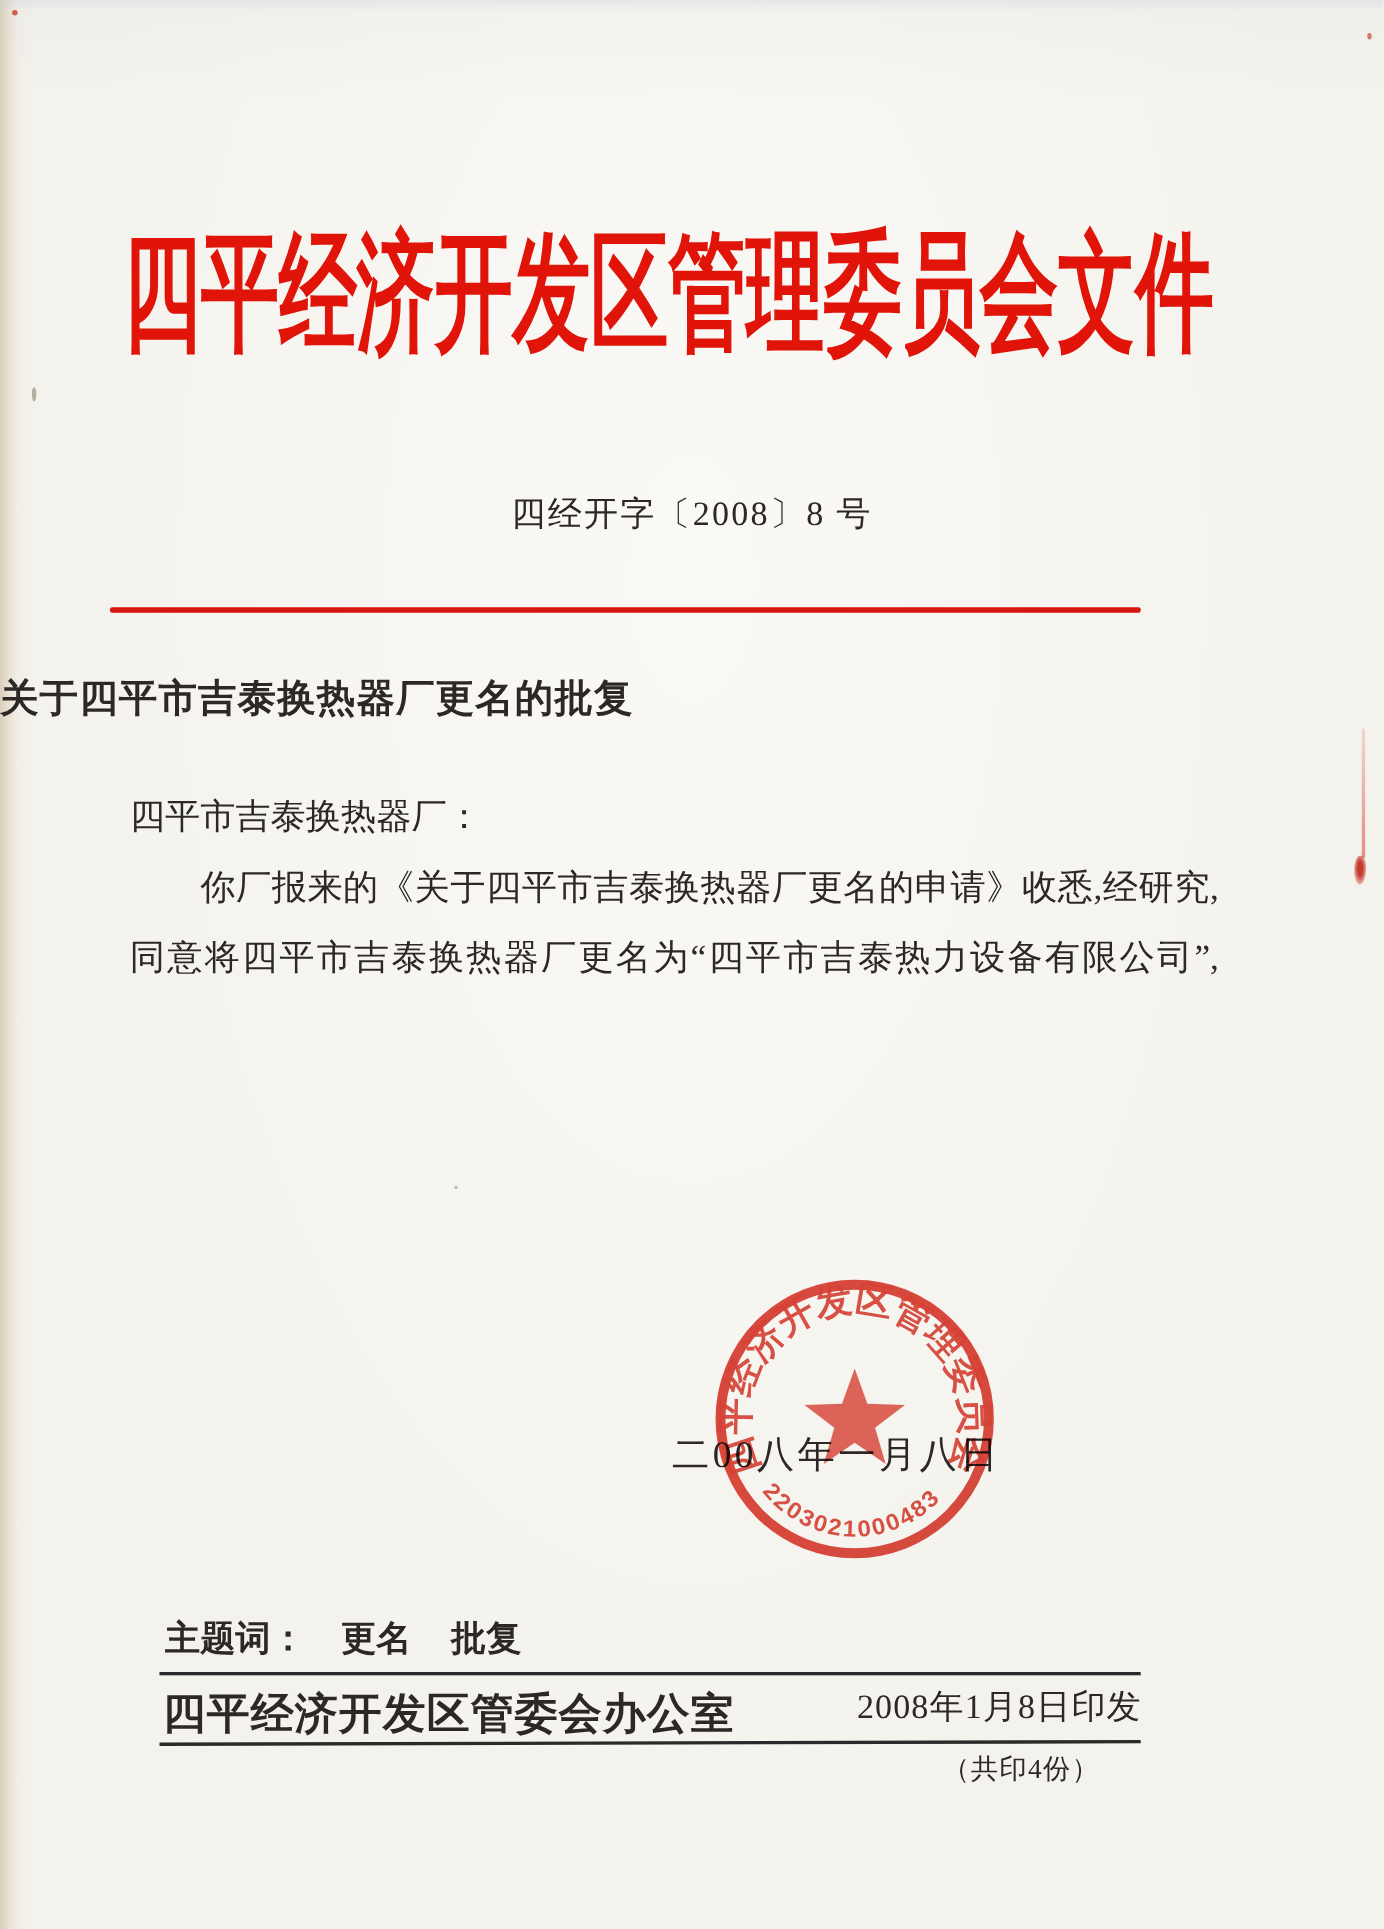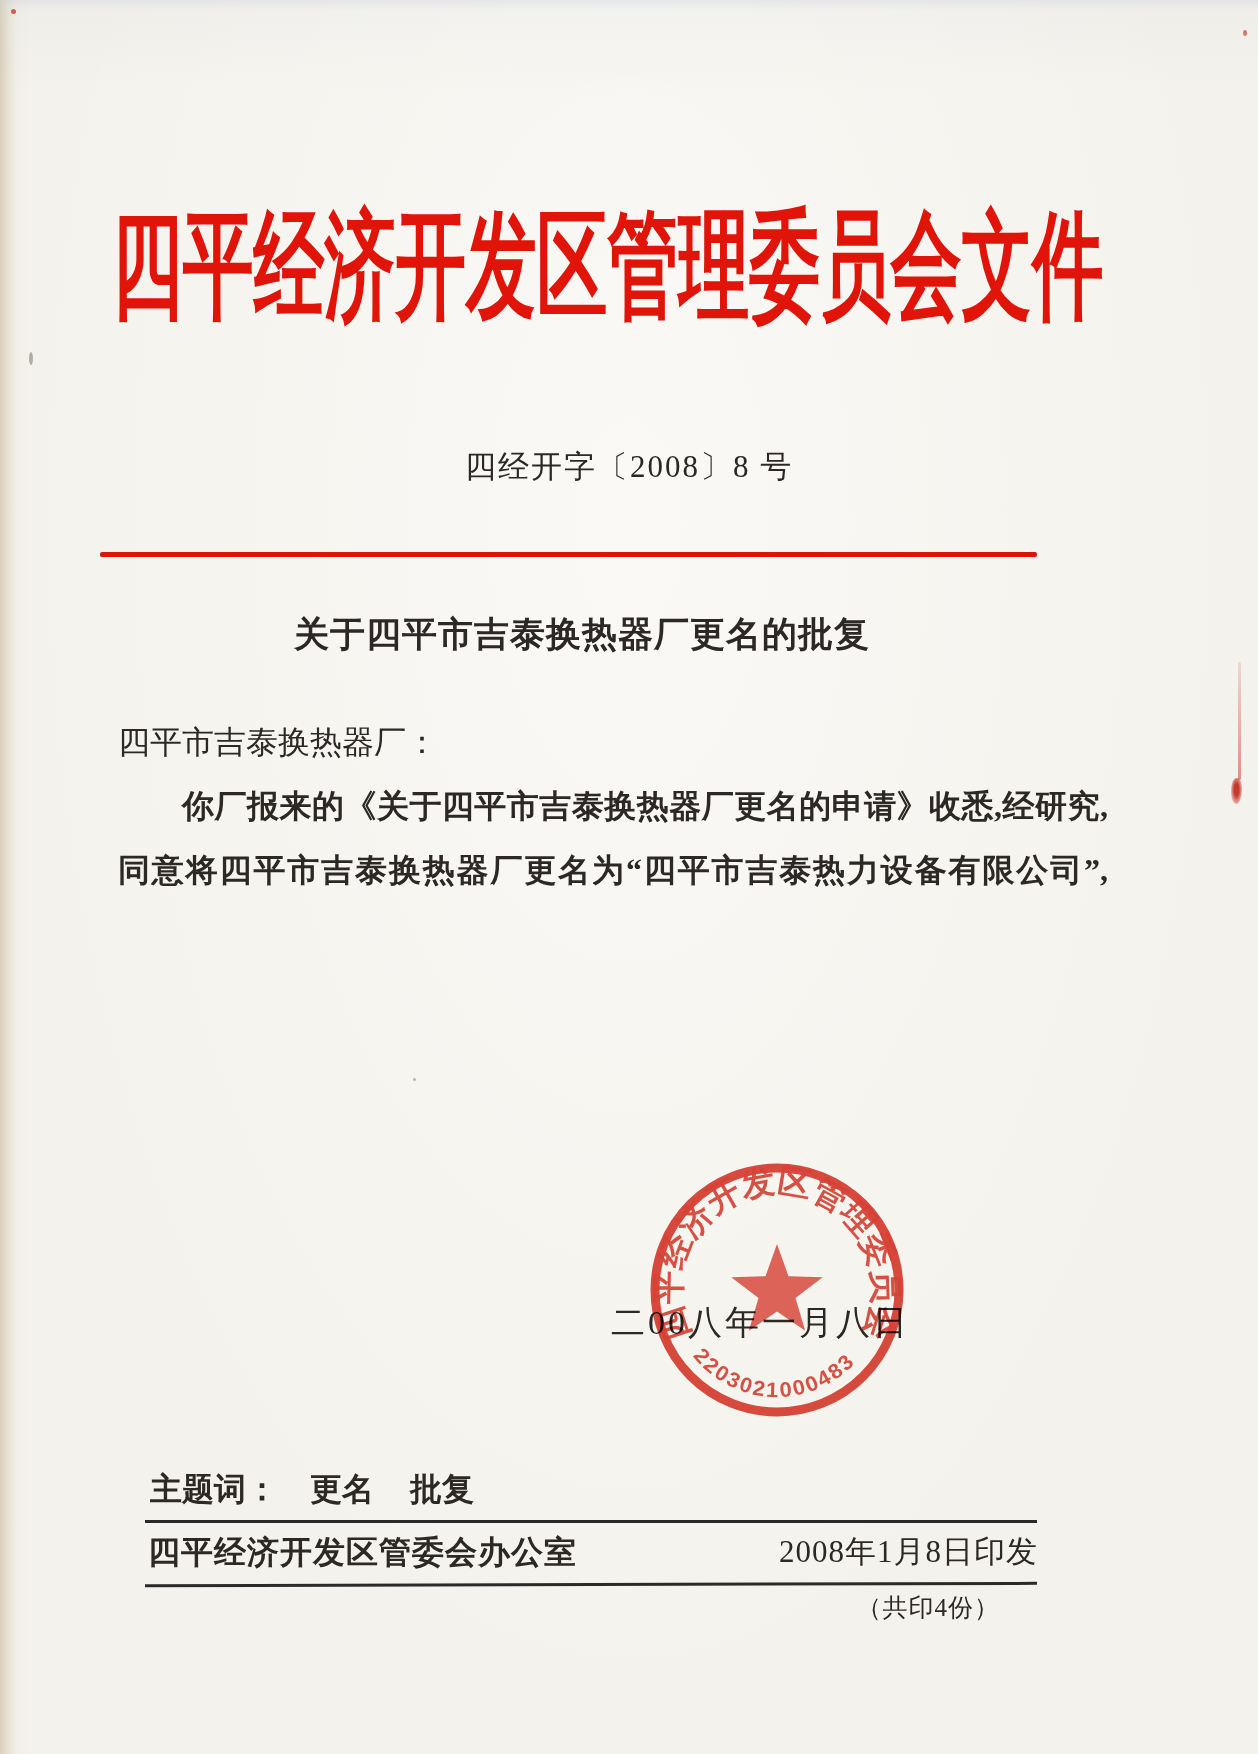--- a/index.html
+++ b/index.html
@@ -31,30 +31,30 @@
   .doc-number{
     position:absolute;left:0;right:0;top:446px;
     text-align:center;font-size:31px;letter-spacing:2px;
   }
   .red-rule{
     position:absolute;left:100px;top:552px;width:937px;height:5px;
     border-radius:2px;
   }
   .doc-title{
     position:absolute;left:0;right:94px;top:611px;
-    text-align:center;font-size:35px;font-weight:bold;
+    font-size:35px;font-weight:bold;
     font-family:"Liberation Sans","DejaVu Sans",sans-serif;
     letter-spacing:1px;
   }
   .body-block{
     position:absolute;left:118px;top:710px;width:990px;
     font-size:32px;
   }
   .body-line{height:64px;line-height:64px;white-space:nowrap;}
-  .jl{text-align:justify;text-align-last:justify;white-space:normal;font-weight:bold;}
+  .jl{text-align:justify;text-align-last:justify;white-space:normal;}
   .indent{padding-left:64px;}
   .date-line{
     position:absolute;left:611px;top:1300px;
     font-size:34px;letter-spacing:3px;z-index:1;white-space:nowrap;
   }
   .seal-svg{
     position:absolute;left:627px;top:1140px;width:300px;height:300px;
     z-index:2;mix-blend-mode:multiply;opacity:0.95;
   }
   .red-streak{
@@ -73,21 +73,21 @@
     font-size:32px;font-weight:bold;
     font-family:"Liberation Sans","DejaVu Sans",sans-serif;
   }
   .subject-row .term1{margin-left:32px;}
   .subject-row .term2{margin-left:36px;}
   .black-rule{position:absolute;left:145px;width:892px;height:3px;background:#2a2a2a;}
   .rule-top{top:1520px;}
   .rule-bottom{top:1583px;transform:rotate(-0.15deg);}
   .footer-office{
     position:absolute;left:148px;top:1531px;
-    font-size:32px;font-weight:600;letter-spacing:1px;
+    font-size:39px;font-weight:600;letter-spacing:1px;
     font-family:"Liberation Sans","DejaVu Sans",sans-serif;
   }
   .footer-date{
     position:absolute;right:220px;top:1531px;
     font-size:31px;letter-spacing:1px;
   }
   .copies-note{
     position:absolute;right:258px;top:1591px;
     font-size:25px;letter-spacing:1px;
   }

